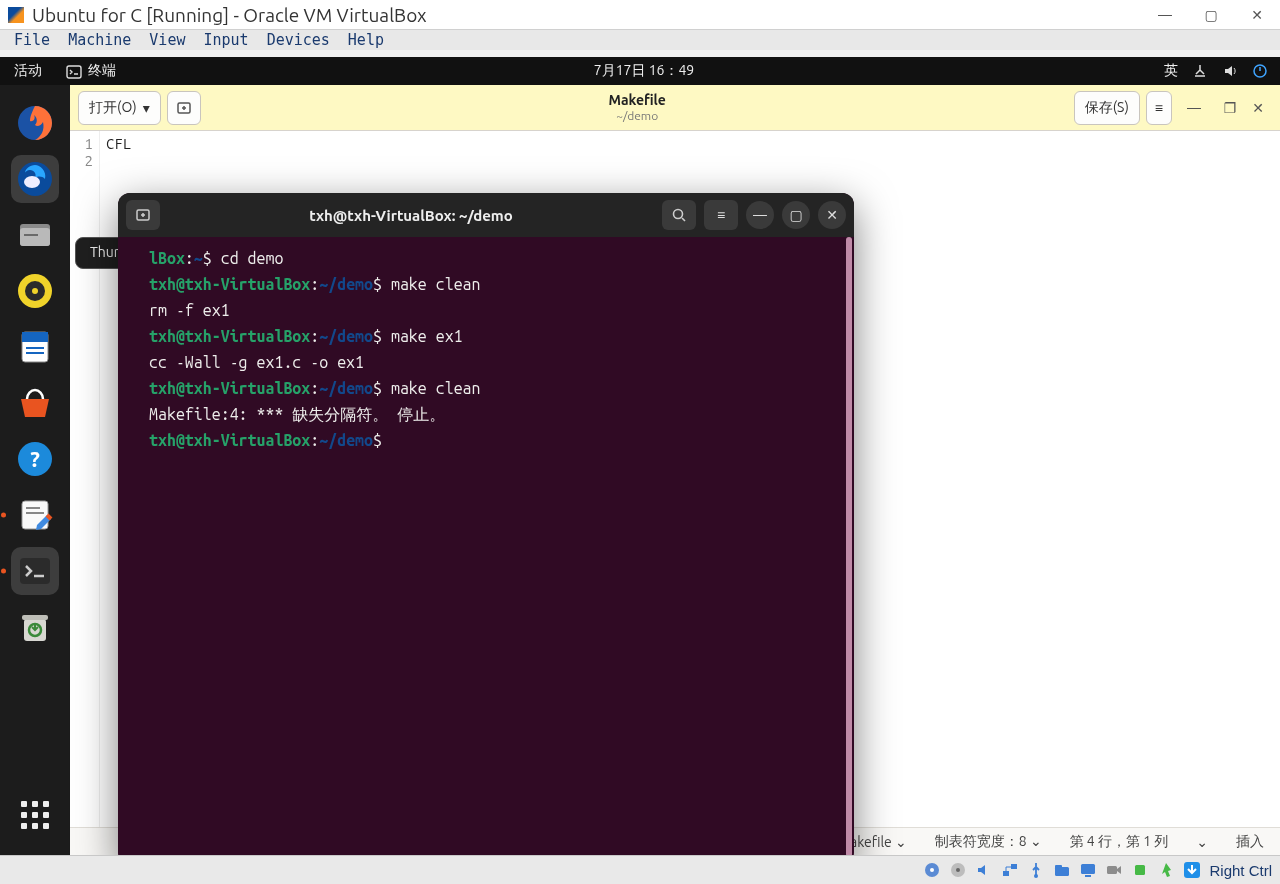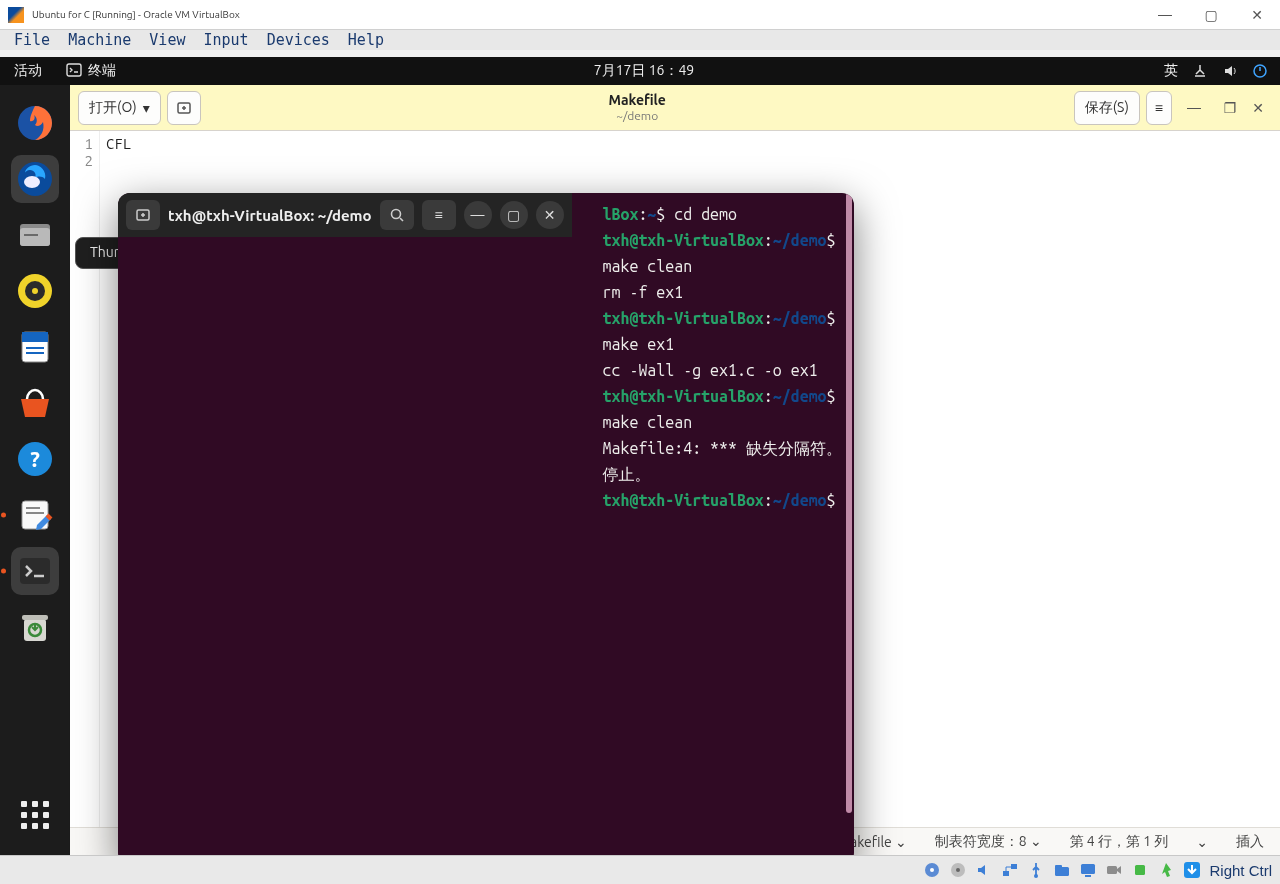--- a/index.html
+++ b/index.html
@@ -15,21 +15,21 @@
   .vbox-titlebar {
     height: 30px; background: #ffffff;
     display: flex; align-items: center;
     border-bottom: 1px solid #d0d0d0;
   }
   .vbox-titlebar .vb-logo {
     width: 16px; height: 16px; margin: 0 8px;
     background: linear-gradient(135deg,#0b4b9c 40%,#f7931e 60%);
   }
   .vbox-titlebar .vb-title {
-    flex: 1; color: #333; font-size: 10px;
+    flex: 1; color: #333; font-size: 19px;
   }
   .vbox-titlebar .winbtn {
     width: 46px; height: 30px;
     display: flex; align-items: center; justify-content: center;
     color: #555; font-size: 14px;
   }
 
   .vbox-menubar {
     height: 20px; background: #e8e8e8;
     display: flex; align-items: center;
@@ -48,21 +48,21 @@
   }
 
   
   .gnome-topbar {
     height: 28px; background: #111;
     color: #eee; display: flex; align-items: center;
     font-size: 14px;
   }
   .gnome-topbar .activities { padding: 0 14px; }
   .gnome-topbar .appind {
-    display: flex; align-items: flex-start; gap: 6px; margin-left: 10px;
+    display: flex; align-items: flex-end; gap: 6px; margin-left: 10px;
   }
   .gnome-topbar .center {
     position: absolute; left: 8px; right: 0; text-align: center;
     pointer-events: none;
   }
   .gnome-topbar .right {
     margin-left: auto; display: flex; align-items: center; gap: 14px;
     padding-right: 12px;
   }
   .gnome-topbar .sysicon { width: 16px; height: 16px; }
@@ -146,21 +146,21 @@
   }
 
   
   .terminal {
     position: absolute; left: 118px; top: 136px;
     width: 736px; height: 672px;
     background: #300a24;
     border-radius: 12px;
     box-shadow: 0 12px 40px rgba(0,0,0,.5);
     overflow: hidden;
-    display: flex; 
+    display: flex; flex-direction: column;
   }
   .term-header {
     height: 44px; background: #242424;
     display: flex; align-items: center; padding: 0 8px; gap: 8px;
   }
   .term-header .tbtn {
     width: 34px; height: 30px; border-radius: 6px;
     background: #3a3a3a; color: #ddd;
     display: flex; align-items: center; justify-content: center;
     font-size: 14px;

